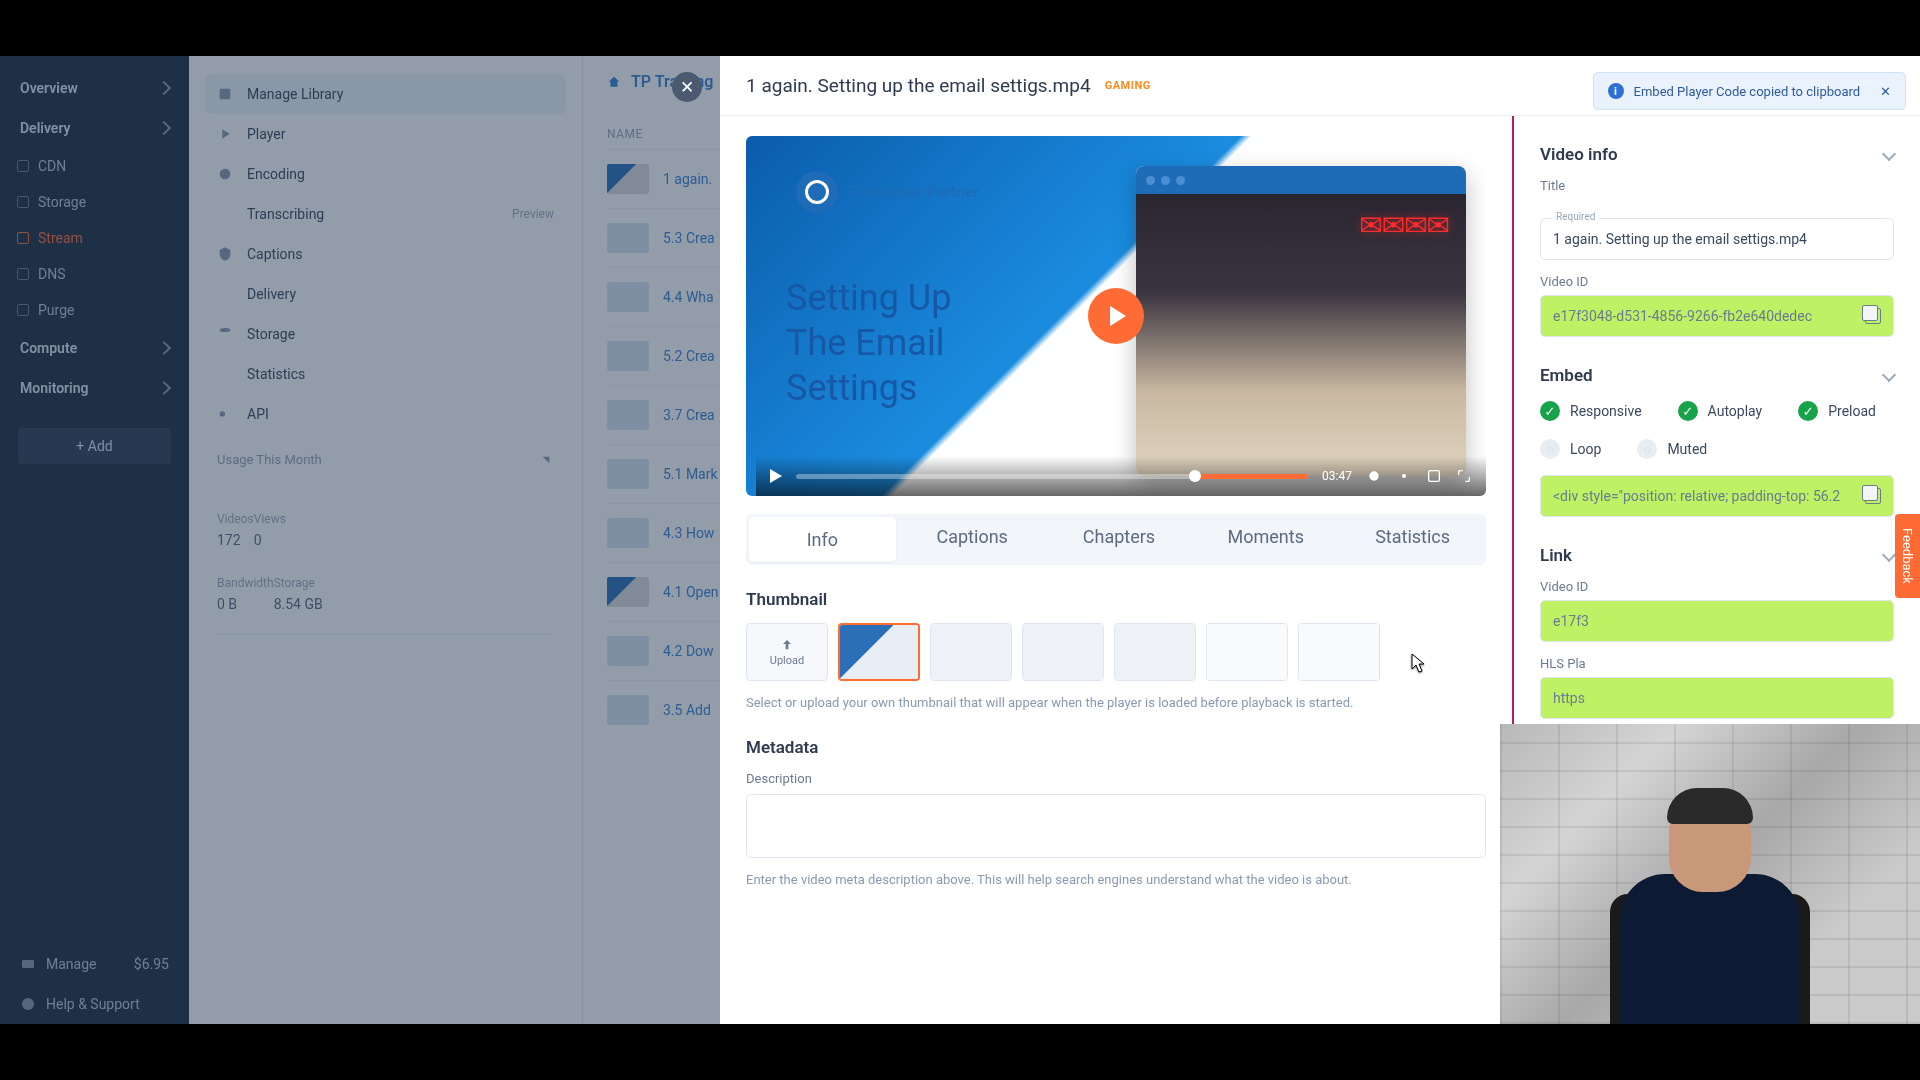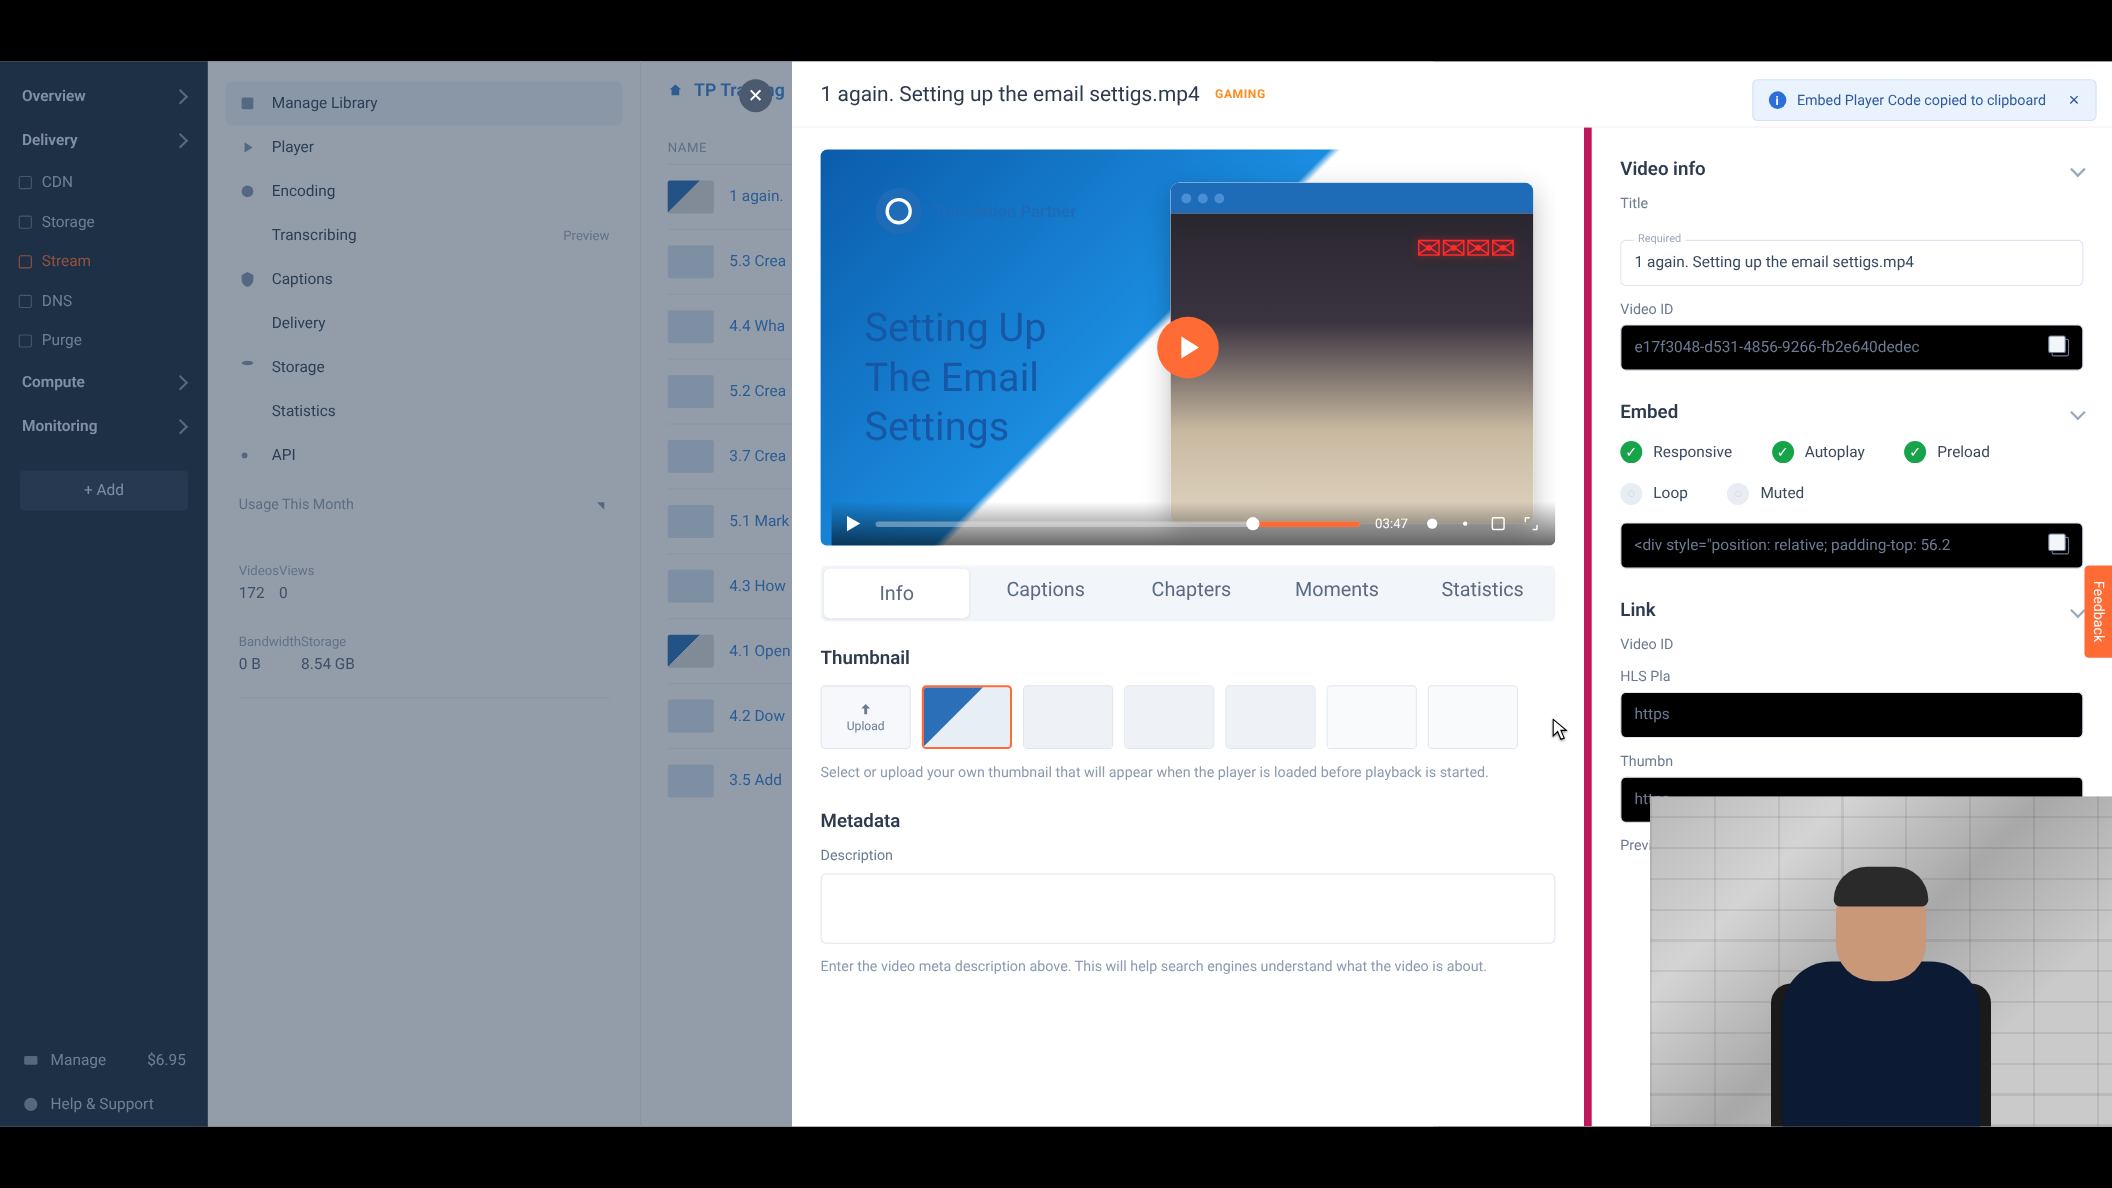--- a/index.html
+++ b/index.html
@@ -42,21 +42,21 @@
 .listcol .fname{color:#3b82d6;font-size:14px}
 
 
 .closebtn{position:absolute;left:672px;top:16px;width:30px;height:30px;border-radius:50%;background:#4b5a6e;color:#fff;display:flex;align-items:center;justify-content:center;z-index:20;font-size:17px}
 .detail{position:absolute;left:720px;top:0;right:0;height:100%;background:#fff;z-index:10;overflow:hidden}
 .detail .hdr{padding:18px 26px;display:flex;align-items:center;gap:14px;border-bottom:1px solid #eef2f7}
 .detail .hdr .ttl{font-size:19px;color:#2e3b4e}
 .detail .hdr .tag{color:#ff8a1f;font-size:11px;font-weight:700;letter-spacing:0.5px}
 .detail .body{display:flex;height:calc(100% - 60px)}
 .detail .main{flex:1;padding:20px 26px;overflow:auto;min-width:0}
-.detail .side{width:480px;border-left:7px solid #be185d;padding:20px 26px;overflow:auto}
+.detail .side{width:408px;border-left:2px solid #be185d;padding:20px 26px;overflow:auto}
 
 
 .vprev{width:100%;height:360px;background:linear-gradient(135deg,#0b5cab 0%,#1b8de0 45%,#fff 46%);border-radius:6px;position:relative;overflow:hidden}
 .vprev .overlay-title{position:absolute;left:40px;top:140px;color:#1758a6;font-weight:400;font-size:36px;line-height:1.25}
 .logo-tp{position:absolute;left:50px;top:35px;display:flex;align-items:center;gap:10px}
 .logo-circ{width:42px;height:42px;border-radius:50%;background:#1e6bb8;display:flex;align-items:center;justify-content:center}
 .logo-circ::before{content:"";width:18px;height:18px;border:3px solid #fff;border-radius:50%}
 .logo-txt{color:#1e6bb8;font-weight:700;font-size:15px;line-height:1.1}
 .browser-mock{position:absolute;right:20px;top:30px;width:330px;height:310px;background:#fff;border-radius:8px;box-shadow:0 8px 24px rgba(0,0,0,.25);overflow:hidden}
 .browser-bar{height:28px;background:#1e6bb8;display:flex;align-items:center;gap:6px;padding:0 10px}
@@ -77,21 +77,21 @@
 .tab.active{background:#fff;border-radius:5px;margin:3px;box-shadow:0 1px 2px rgba(0,0,0,.06)}
 
 .sect-title{font-size:17px;color:#2e3b4e;margin:24px 0 14px;font-weight:600}
 .thumbrow{display:flex;gap:10px}
 .thumbbox{width:82px;height:58px;border:1px solid #dfe6f0;border-radius:4px;background:#f6f8fb;display:flex;flex-direction:column;align-items:center;justify-content:center;font-size:11px;color:#6b7b92}
 .thumbbox.sel{border:2px solid #ff6b35}
 .thumbimg{width:100%;height:100%;background:linear-gradient(135deg,#2a6fb8 40%,#e8eef5 41%);border-radius:2px}
 .help{color:#8a9ab0;font-size:13px;margin-top:12px;line-height:1.5}
 
 .field{border:1px solid #dfe6f0;border-radius:5px;padding:12px;width:100%;font-size:14px;color:#3a4a5e}
-.field.ro{background:#000000;color:#6b7b92;font-family:ui-monospace,monospace;display:flex;align-items:center}
+.field.ro{background:#bef264;color:#6b7b92;font-family:ui-monospace,monospace;display:flex;align-items:center}
 .lbl{font-size:13px;color:#6b7b92;margin-bottom:6px;margin-top:14px}
 .req-float{font-size:10px;color:#9aa8bc;position:relative;top:6px;left:12px;background:#fff;padding:0 4px}
 
 .panelhdr{font-size:17px;color:#2e3b4e;font-weight:600;display:flex;justify-content:space-between;align-items:center;margin-top:8px}
 .collapse-caret{width:10px;height:10px;border-right:2px solid #9aa8bc;border-bottom:2px solid #9aa8bc;transform:rotate(45deg)}
 
 .toggles{display:flex;flex-wrap:wrap;gap:18px 36px;margin-top:16px}
 .tg{display:flex;align-items:center;gap:10px;font-size:14px;color:#3a4a5e}
 .chk{width:20px;height:20px;border-radius:50%;display:flex;align-items:center;justify-content:center;font-size:13px}
 .chk.on{background:#16a34a;color:#fff}
@@ -452,20 +452,23 @@
         <div class="field ro" style="margin-top:16px">
             <span style="overflow:hidden;white-space:nowrap;text-overflow:ellipsis">&lt;div style="position: relative; padding-top: 56.2</span>
             <span class="copyic"></span>
           </div>
 
         <div class="panelhdr" style="margin-top:28px">
             <span>Link</span>
             <span class="collapse-caret"></span>
           </div>
         <div class="lbl">Video ID</div>
+        <div class="field ro">
+            <span>e17f3</span>
+          </div>
         <div class="lbl">HLS Pla</div>
         <div class="field ro">
             <span>https</span>
           </div>
         <div class="lbl">Thumbn</div>
         <div class="field ro">
             <span>https</span>
           </div>
         <div class="lbl">Preview</div>
       </div>

